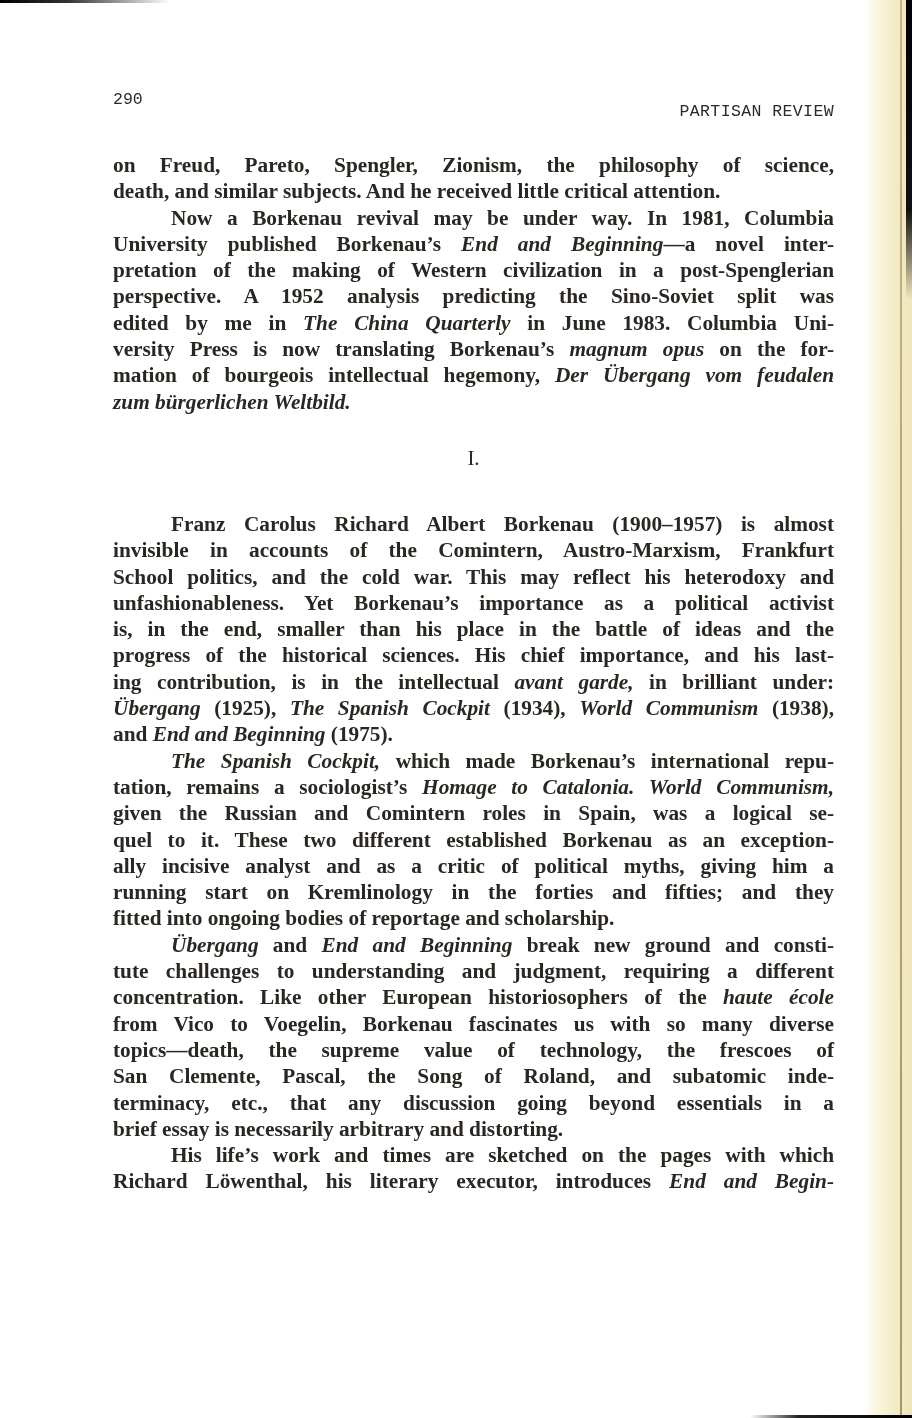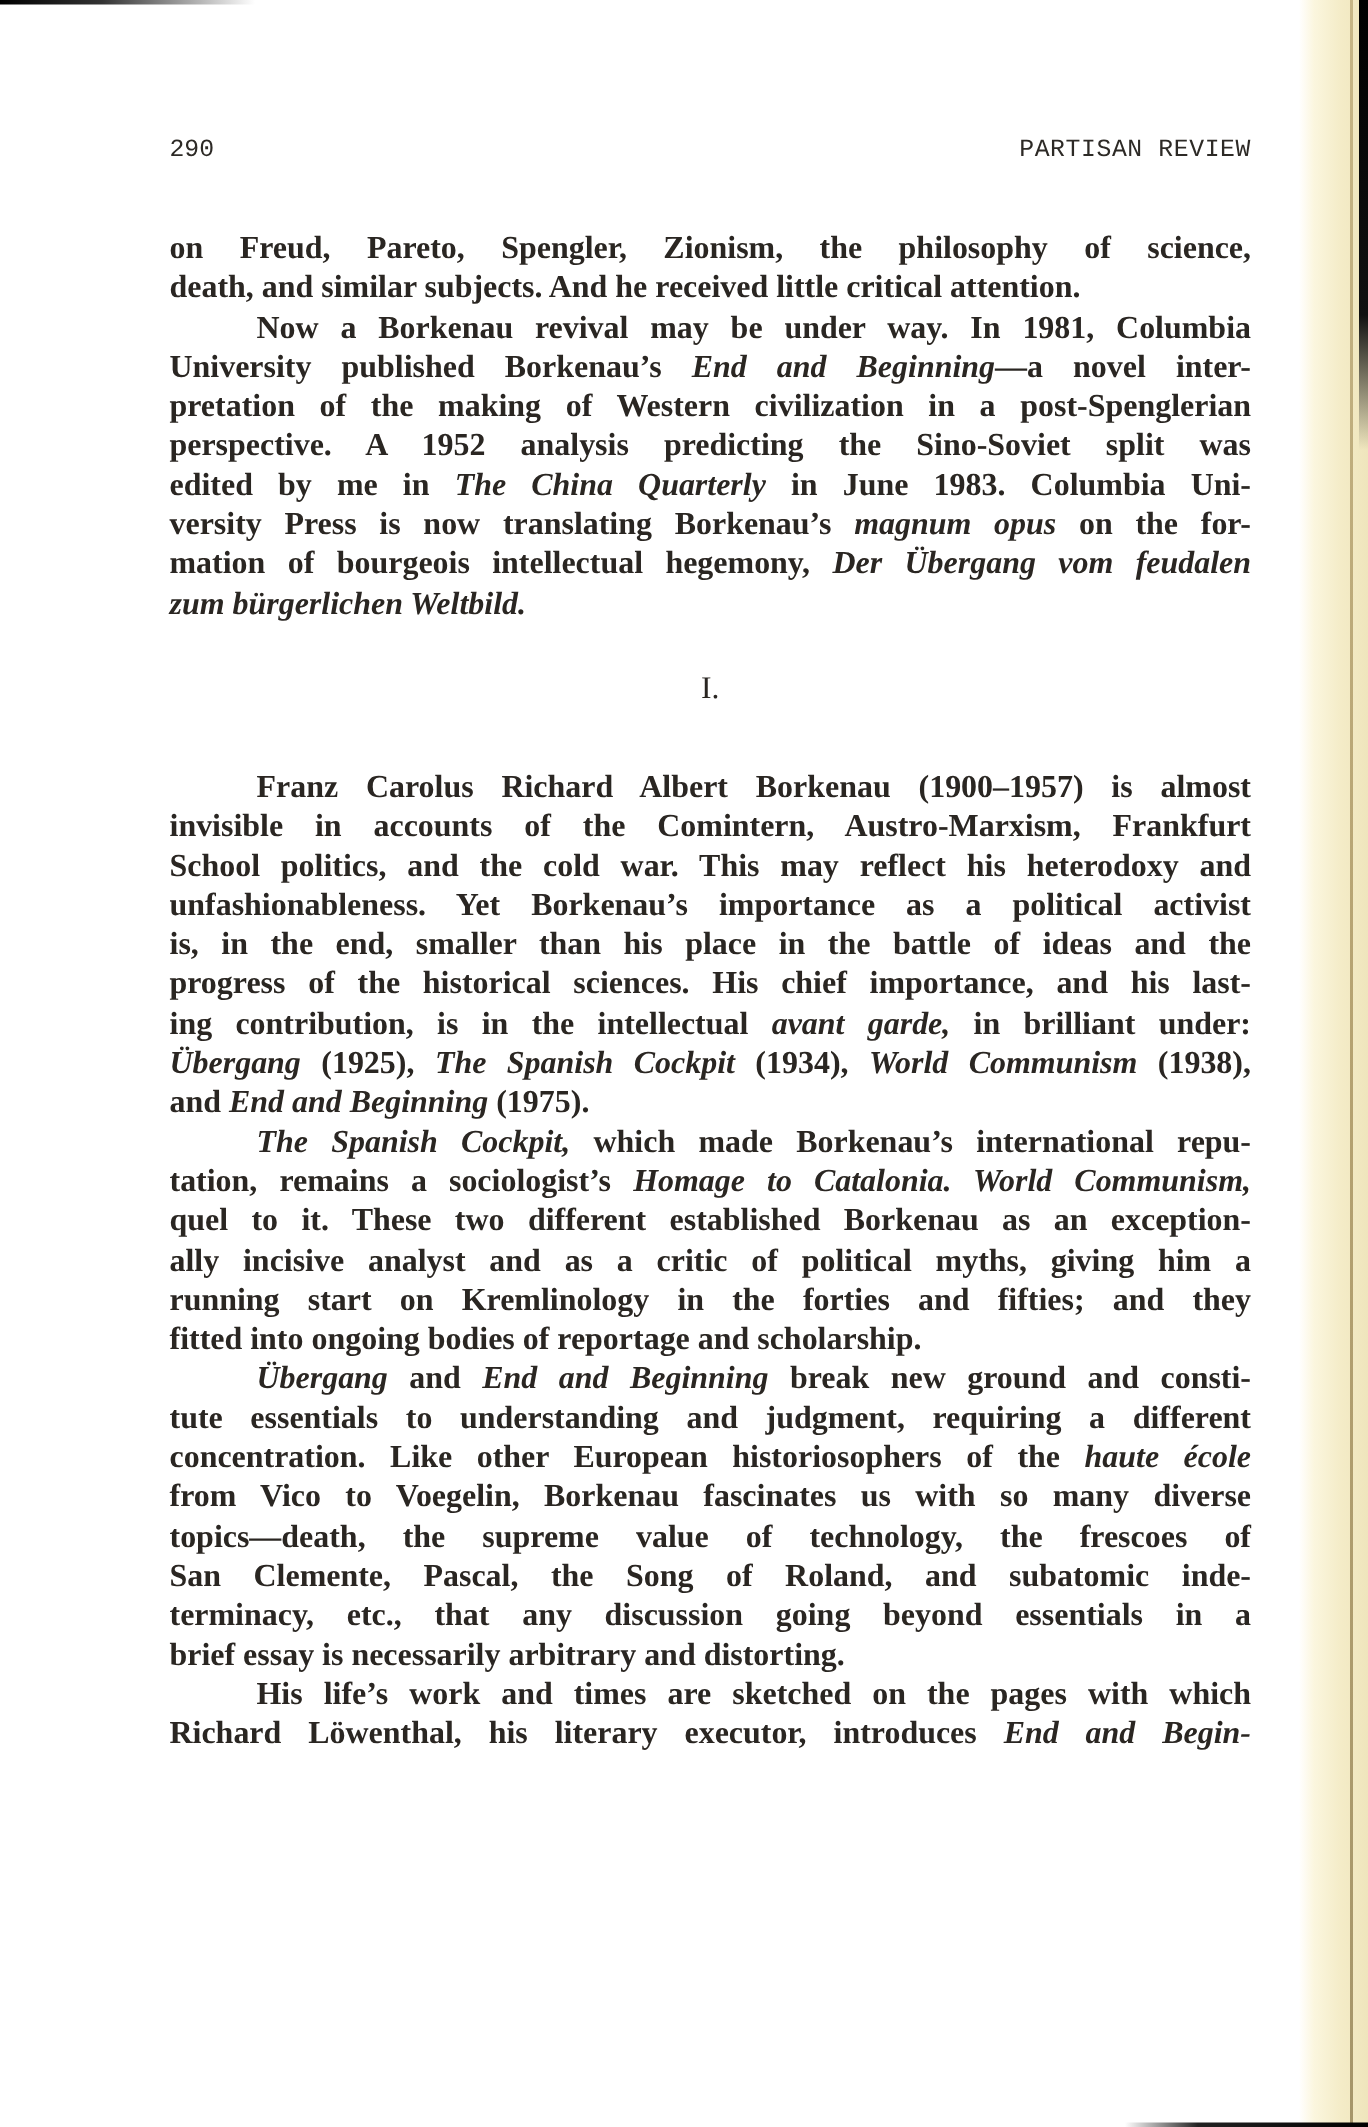--- a/index.html
+++ b/index.html
@@ -30,21 +30,21 @@
     position: absolute; left: 750px; bottom: 0; width: 162px; height: 3px;
     background: linear-gradient(to right, rgba(0,0,0,0), #222 30%, #000 100%);
   }
 
   .header {
     position: absolute; top: 90px; left: 113px; width: 721px; height: 26px;
     font-family: Liberation Mono, monospace;
     font-size: 16.5px; color: #2d2a26;
   }
   .header .page-number { position: absolute; left: 0; top: 0; }
-  .header .running-head { position: absolute; right: 0; top: 0; letter-spacing: 0.4px; }
+  .header .running-head { position: absolute; right: 0; top: 12px; letter-spacing: 0.4px; }
 
   .body-text {
     position: absolute; top: 152px; left: 113px; width: 721px;
     font-size: 21.3px; line-height: 26.3px;
     text-align: justify;
   }
   .body-text p { margin: 0; text-indent: 0; font-weight: bold; }
   .body-text i { font-style: italic; }
   .body-text .line { display: block; text-align: justify; text-align-last: justify; }
   .body-text .line.last { text-align-last: left; }
@@ -91,28 +91,29 @@
       <span class="line"><span>unfashionableness. Yet Borkenau’s importance as a political activist</span></span>
       <span class="line"><span>is, in the end, smaller than his place in the battle of ideas and the</span></span>
       <span class="line"><span>progress of the historical sciences. His chief importance, and his last-</span></span>
       <span class="line"><span>ing contribution, is in the intellectual </span><i>avant garde,</i><span> in brilliant under:</span></span>
       <span class="line"><i>Übergang</i><span> (1925), </span><i>The Spanish Cockpit</i><span> (1934), </span><i>World Communism</i><span> (1938),</span></span>
       <span class="line last"><span>and </span><i>End and Beginning</i><span> (1975).</span></span>
     </p>
     <p>
       <span class="line" style="text-indent: 58px;"><i>The Spanish Cockpit,</i><span> which made Borkenau’s international repu-</span></span>
       <span class="line"><span>tation, remains a sociologist’s </span><i>Homage to Catalonia. World Communism,</i></span>
+      <span class="line"><span>given the Russian and Comintern roles in Spain, was a logical se-</span></span>
       <span class="line"><span>quel to it. These two different established Borkenau as an exception-</span></span>
       <span class="line"><span>ally incisive analyst and as a critic of political myths, giving him a</span></span>
       <span class="line"><span>running start on Kremlinology in the forties and fifties; and they</span></span>
       <span class="line last"><span>fitted into ongoing bodies of reportage and scholarship.</span></span>
     </p>
     <p>
       <span class="line" style="text-indent: 58px;"><i>Übergang</i><span> and </span><i>End and Beginning</i><span> break new ground and consti-</span></span>
-      <span class="line"><span>tute essentials to understanding and judgment, requiring a different</span></span>
+      <span class="line"><span>tute challenges to understanding and judgment, requiring a different</span></span>
       <span class="line"><span>concentration. Like other European historiosophers of the </span><i>haute école</i></span>
       <span class="line"><span>from Vico to Voegelin, Borkenau fascinates us with so many diverse</span></span>
       <span class="line"><span>topics—death, the supreme value of technology, the frescoes of</span></span>
       <span class="line"><span>San Clemente, Pascal, the Song of Roland, and subatomic inde-</span></span>
       <span class="line"><span>terminacy, etc., that any discussion going beyond essentials in a</span></span>
       <span class="line last"><span>brief essay is necessarily arbitrary and distorting.</span></span>
     </p>
     <p>
       <span class="line" style="text-indent: 58px;"><span>His life’s work and times are sketched on the pages with which</span></span>
       <span class="line"><span>Richard Löwenthal, his literary executor, introduces </span><i>End and Begin-</i></span>

